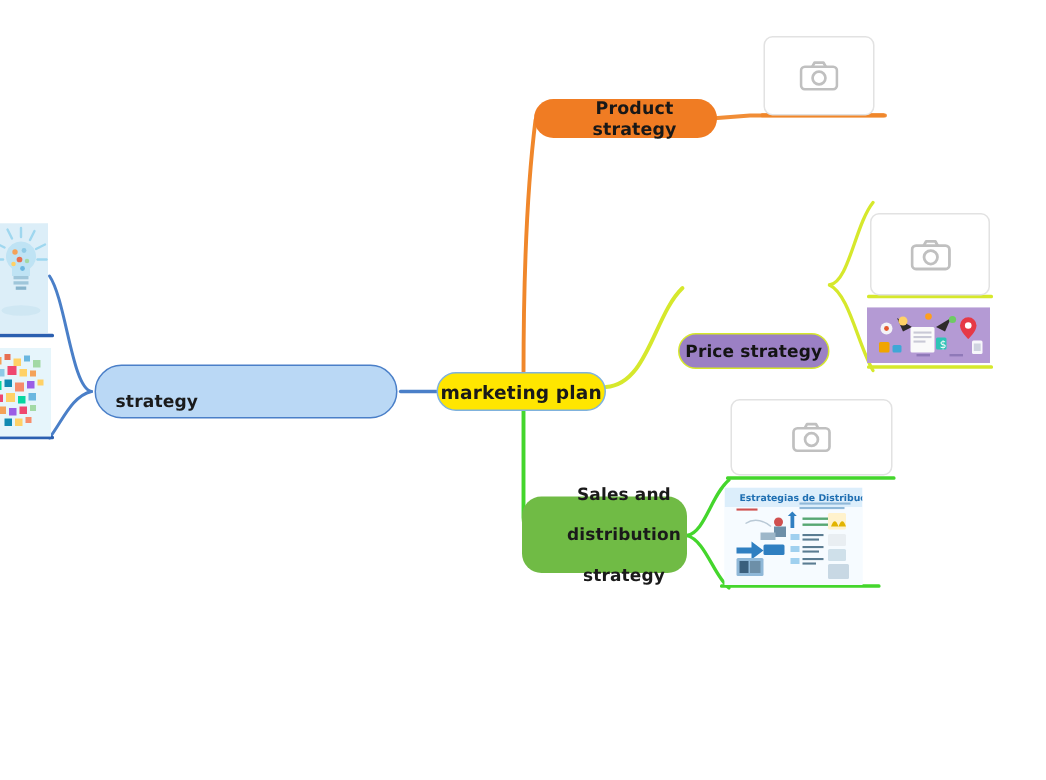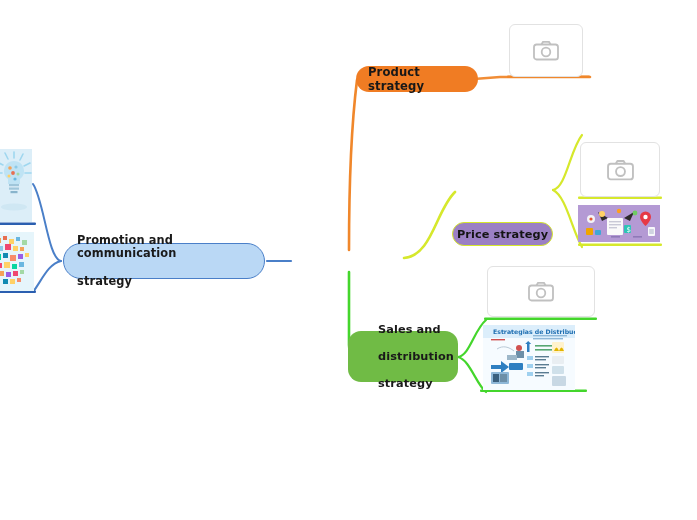--- a/index.html
+++ b/index.html
@@ -2,21 +2,21 @@
 <html><head>
 <meta charset="utf-8">
 <style>
   html,body{margin:0;padding:0;background:#ffffff;}
   body{width:697px;height:520px;overflow:hidden;
        font-family:"DejaVu Sans","Liberation Sans",sans-serif;}
   #canvas{position:relative;width:697px;height:520px;background:#fff;}
   #wires{position:absolute;left:0;top:0;width:697px;height:520px;}
 
   .node{position:absolute;box-sizing:border-box;display:flex;align-items:center;
-        font-weight:bold;color:#1a1a1a;letter-spacing:.1px;}
+        font-weight:bold;color:#1a1a1a;letter-spacing:.1px;text-align:center;}
   .node span{display:block;}
 
   
   #n-center{left:291px;top:248px;width:113px;height:26px;background:#ffe600;
             border:1.6px solid #7fb2dd;border-radius:13px;justify-content:center;
             font-size:12.4px;}
 
   
   #n-product{left:356px;top:66px;width:122px;height:26px;background:#f07c23;
              border-radius:13px;padding-left:12px;font-size:11.6px;color:#181818;}
@@ -83,40 +83,43 @@
     <rect x="480" y="389.5" width="107" height="2.4" fill="#44d62c" rx="1"></rect>
 
     <path d="M291,261 L267,261" fill="none" stroke="#4a7fc8" stroke-width="2.2" stroke-linecap="round"></path>
 
     <path d="M61,261 C48,259 44,200 33,184" fill="none" stroke="#4a7fc8" stroke-width="2" stroke-linecap="round"></path>
     <path d="M61,261 C48,264 42,280 33,292" fill="none" stroke="#4a7fc8" stroke-width="2" stroke-linecap="round"></path>
     <rect x="-8" y="222.5" width="44" height="2.4" fill="#2b5fb0" rx="1"></rect>
     <rect x="-8" y="290.5" width="44" height="2.4" fill="#2b5fb0" rx="1"></rect>
   </svg>
 
+  <div class="node" id="n-center">
+    <span>marketing plan</span>
+  </div>
 
   <div class="node" id="n-product">
     <span>Product strategy</span>
   </div>
 
   <div class="node" id="n-price">
     <span>Price strategy</span>
   </div>
 
   <div class="node" id="n-sales">
     <span>
       <span>Sales and</span><br>
       <span>distribution</span><br>
       <span>strategy</span>
     </span>
   </div>
 
   <div class="node" id="n-promo">
     <span>
-      <span>Promotion and communication</span><br>
+      <br>
       <span>strategy</span>
     </span>
   </div>
 
   <div class="ph" id="ph-product">
     <svg width="26" height="21" viewBox="0 0 26 21">
       <rect x="1" y="4.5" width="24" height="15" rx="2.6" fill="none" stroke="#9a9a9a" stroke-width="1.8"></rect>
       <path d="M8.5 4.5 L10 1.8 L16 1.8 L17.5 4.5" fill="none" stroke="#9a9a9a" stroke-width="1.8" stroke-linejoin="round"></path>
       <circle cx="13" cy="12" r="4.3" fill="none" stroke="#9a9a9a" stroke-width="1.8"></circle>
     </svg>

